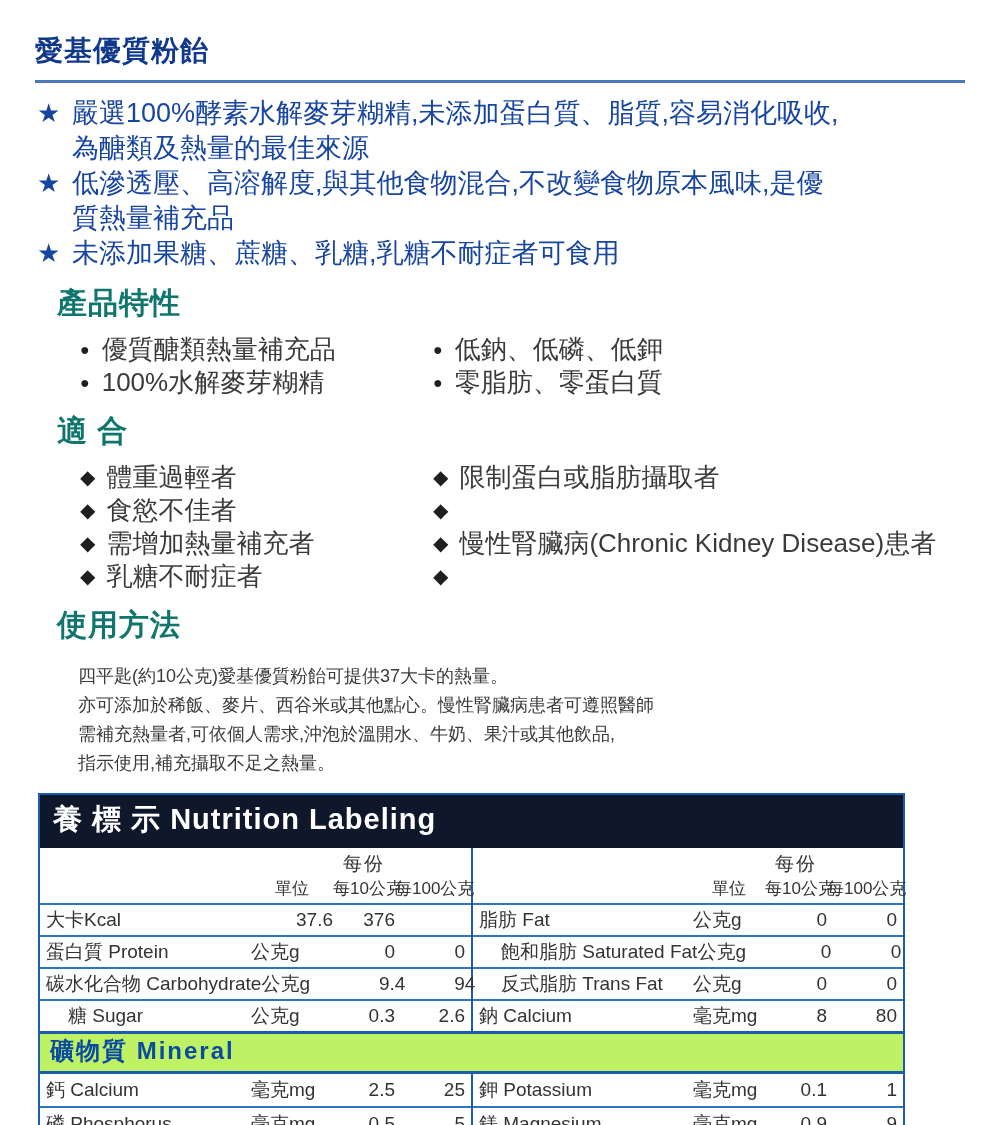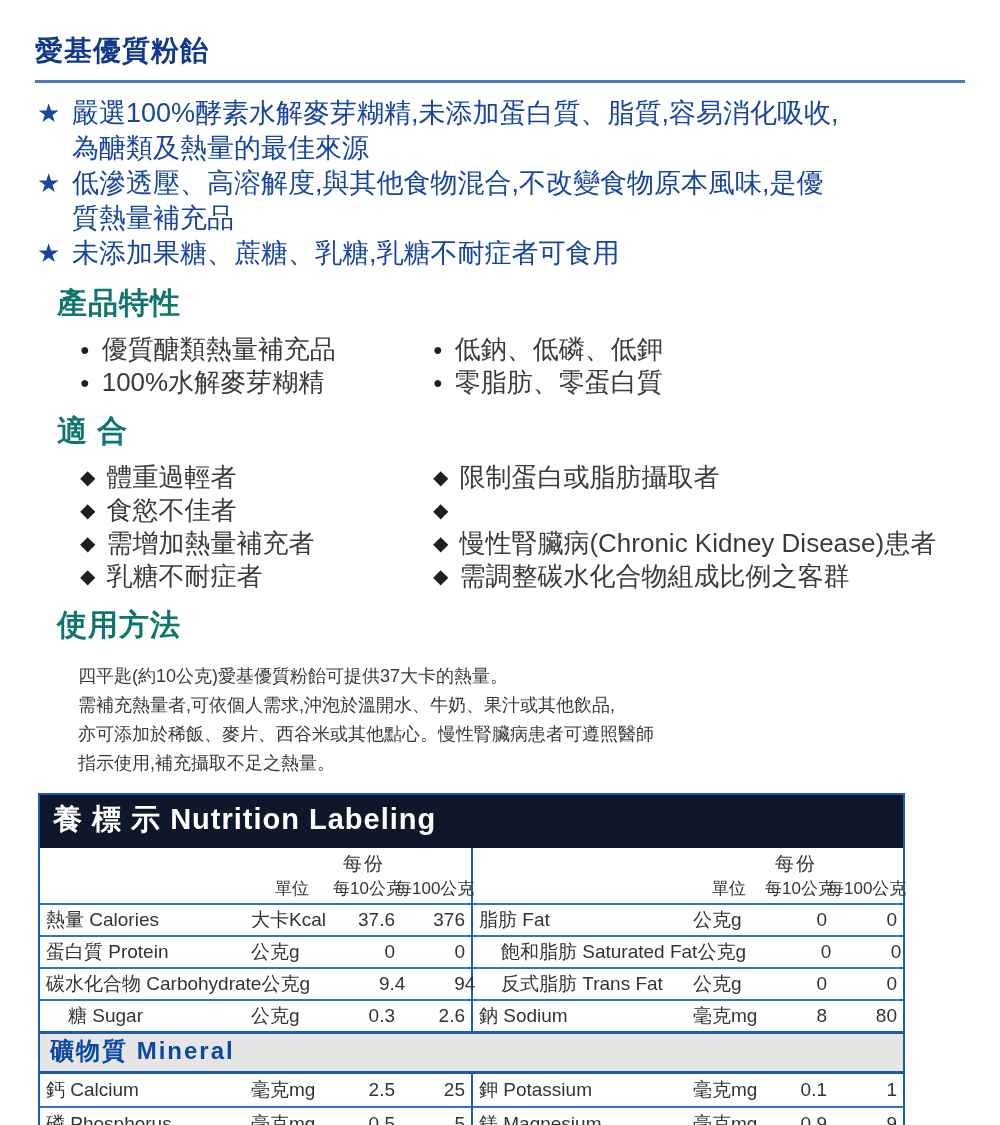--- a/index.html
+++ b/index.html
@@ -67,21 +67,21 @@
   }
   .pleft .nrow{grid-template-columns:1fr 82px 62px 70px;}
   .pright .nrow{grid-template-columns:1fr 72px 62px 70px;}
   .nrow .name{text-align:left;}
   .nrow.indent .name{padding-left:22px;}
   .nrow .unit{text-align:left;}
   .nrow .val{text-align:right;}
   .nrow.last{border-bottom:none;}
 
   .mineral-band{
-    background:#e5e5e5;border-top:3px solid #1c5cae;border-bottom:3px solid #1c5cae;
+    background:#bef264;border-top:3px solid #1c5cae;border-bottom:3px solid #1c5cae;
     color:#0b4aa2;font-weight:bold;font-size:24px;
     padding:1px 0 4px 10px;letter-spacing:2px;
   }
   .bottom .nrow{height:32px;}
 </style>
 </head>
 <body>
 
 <div class="page">
 
@@ -156,30 +156,29 @@
       </div>
       <div class="item">
         <span class="dia">◆</span>
       </div>
       <div class="item">
         <span class="dia">◆</span>
         <span>慢性腎臟病(Chronic Kidney Disease)患者</span>
       </div>
       <div class="item">
         <span class="dia">◆</span>
-        <span>需調整碳水化合物組成比例之客群</span>
       </div>
     </div>
   </div>
 
   <div class="section-heading">使用方法</div>
   <div class="usage">
     <div>四平匙(約10公克)愛基優質粉飴可提供37大卡的熱量。</div>
+    <div>亦可添加於稀飯、麥片、西谷米或其他點心。慢性腎臟病患者可遵照醫師</div>
     <div>需補充熱量者,可依個人需求,沖泡於溫開水、牛奶、果汁或其他飲品,</div>
-    <div>亦可添加於稀飯、麥片、西谷米或其他點心。慢性腎臟病患者可遵照醫師</div>
     <div>指示使用,補充攝取不足之熱量。</div>
   </div>
 
   <div class="ntable">
     <div class="ntable-title">養 標 示 Nutrition Labeling</div>
 
     <div class="panels">
       <div class="pleft">
         <div class="phead">
           <div class="phgrid ph-serving">
@@ -189,21 +188,20 @@
             <span></span>
           </div>
           <div class="phgrid ph-l2">
             <span></span>
             <span class="c">單位</span>
             <span class="c">每10公克</span>
             <span class="r">每100公克</span>
           </div>
         </div>
         <div class="nrow">
-          <span class="name">熱量 Calories</span>
           <span class="unit">大卡Kcal</span>
           <span class="val">37.6</span>
           <span class="val">376</span>
         </div>
         <div class="nrow">
           <span class="name">蛋白質 Protein</span>
           <span class="unit">公克g</span>
           <span class="val">0</span>
           <span class="val">0</span>
         </div>
@@ -248,21 +246,21 @@
           <span class="val">0</span>
           <span class="val">0</span>
         </div>
         <div class="nrow indent">
           <span class="name">反式脂肪 Trans Fat</span>
           <span class="unit">公克g</span>
           <span class="val">0</span>
           <span class="val">0</span>
         </div>
         <div class="nrow last">
-          <span class="name">鈉 Sodium</span>
+          <span class="name">鈉 Calcium</span>
           <span class="unit">毫克mg</span>
           <span class="val">8</span>
           <span class="val">80</span>
         </div>
       </div>
     </div>
 
     <div class="mineral-band">礦物質 Mineral</div>
 
     <div class="panels bottom">

